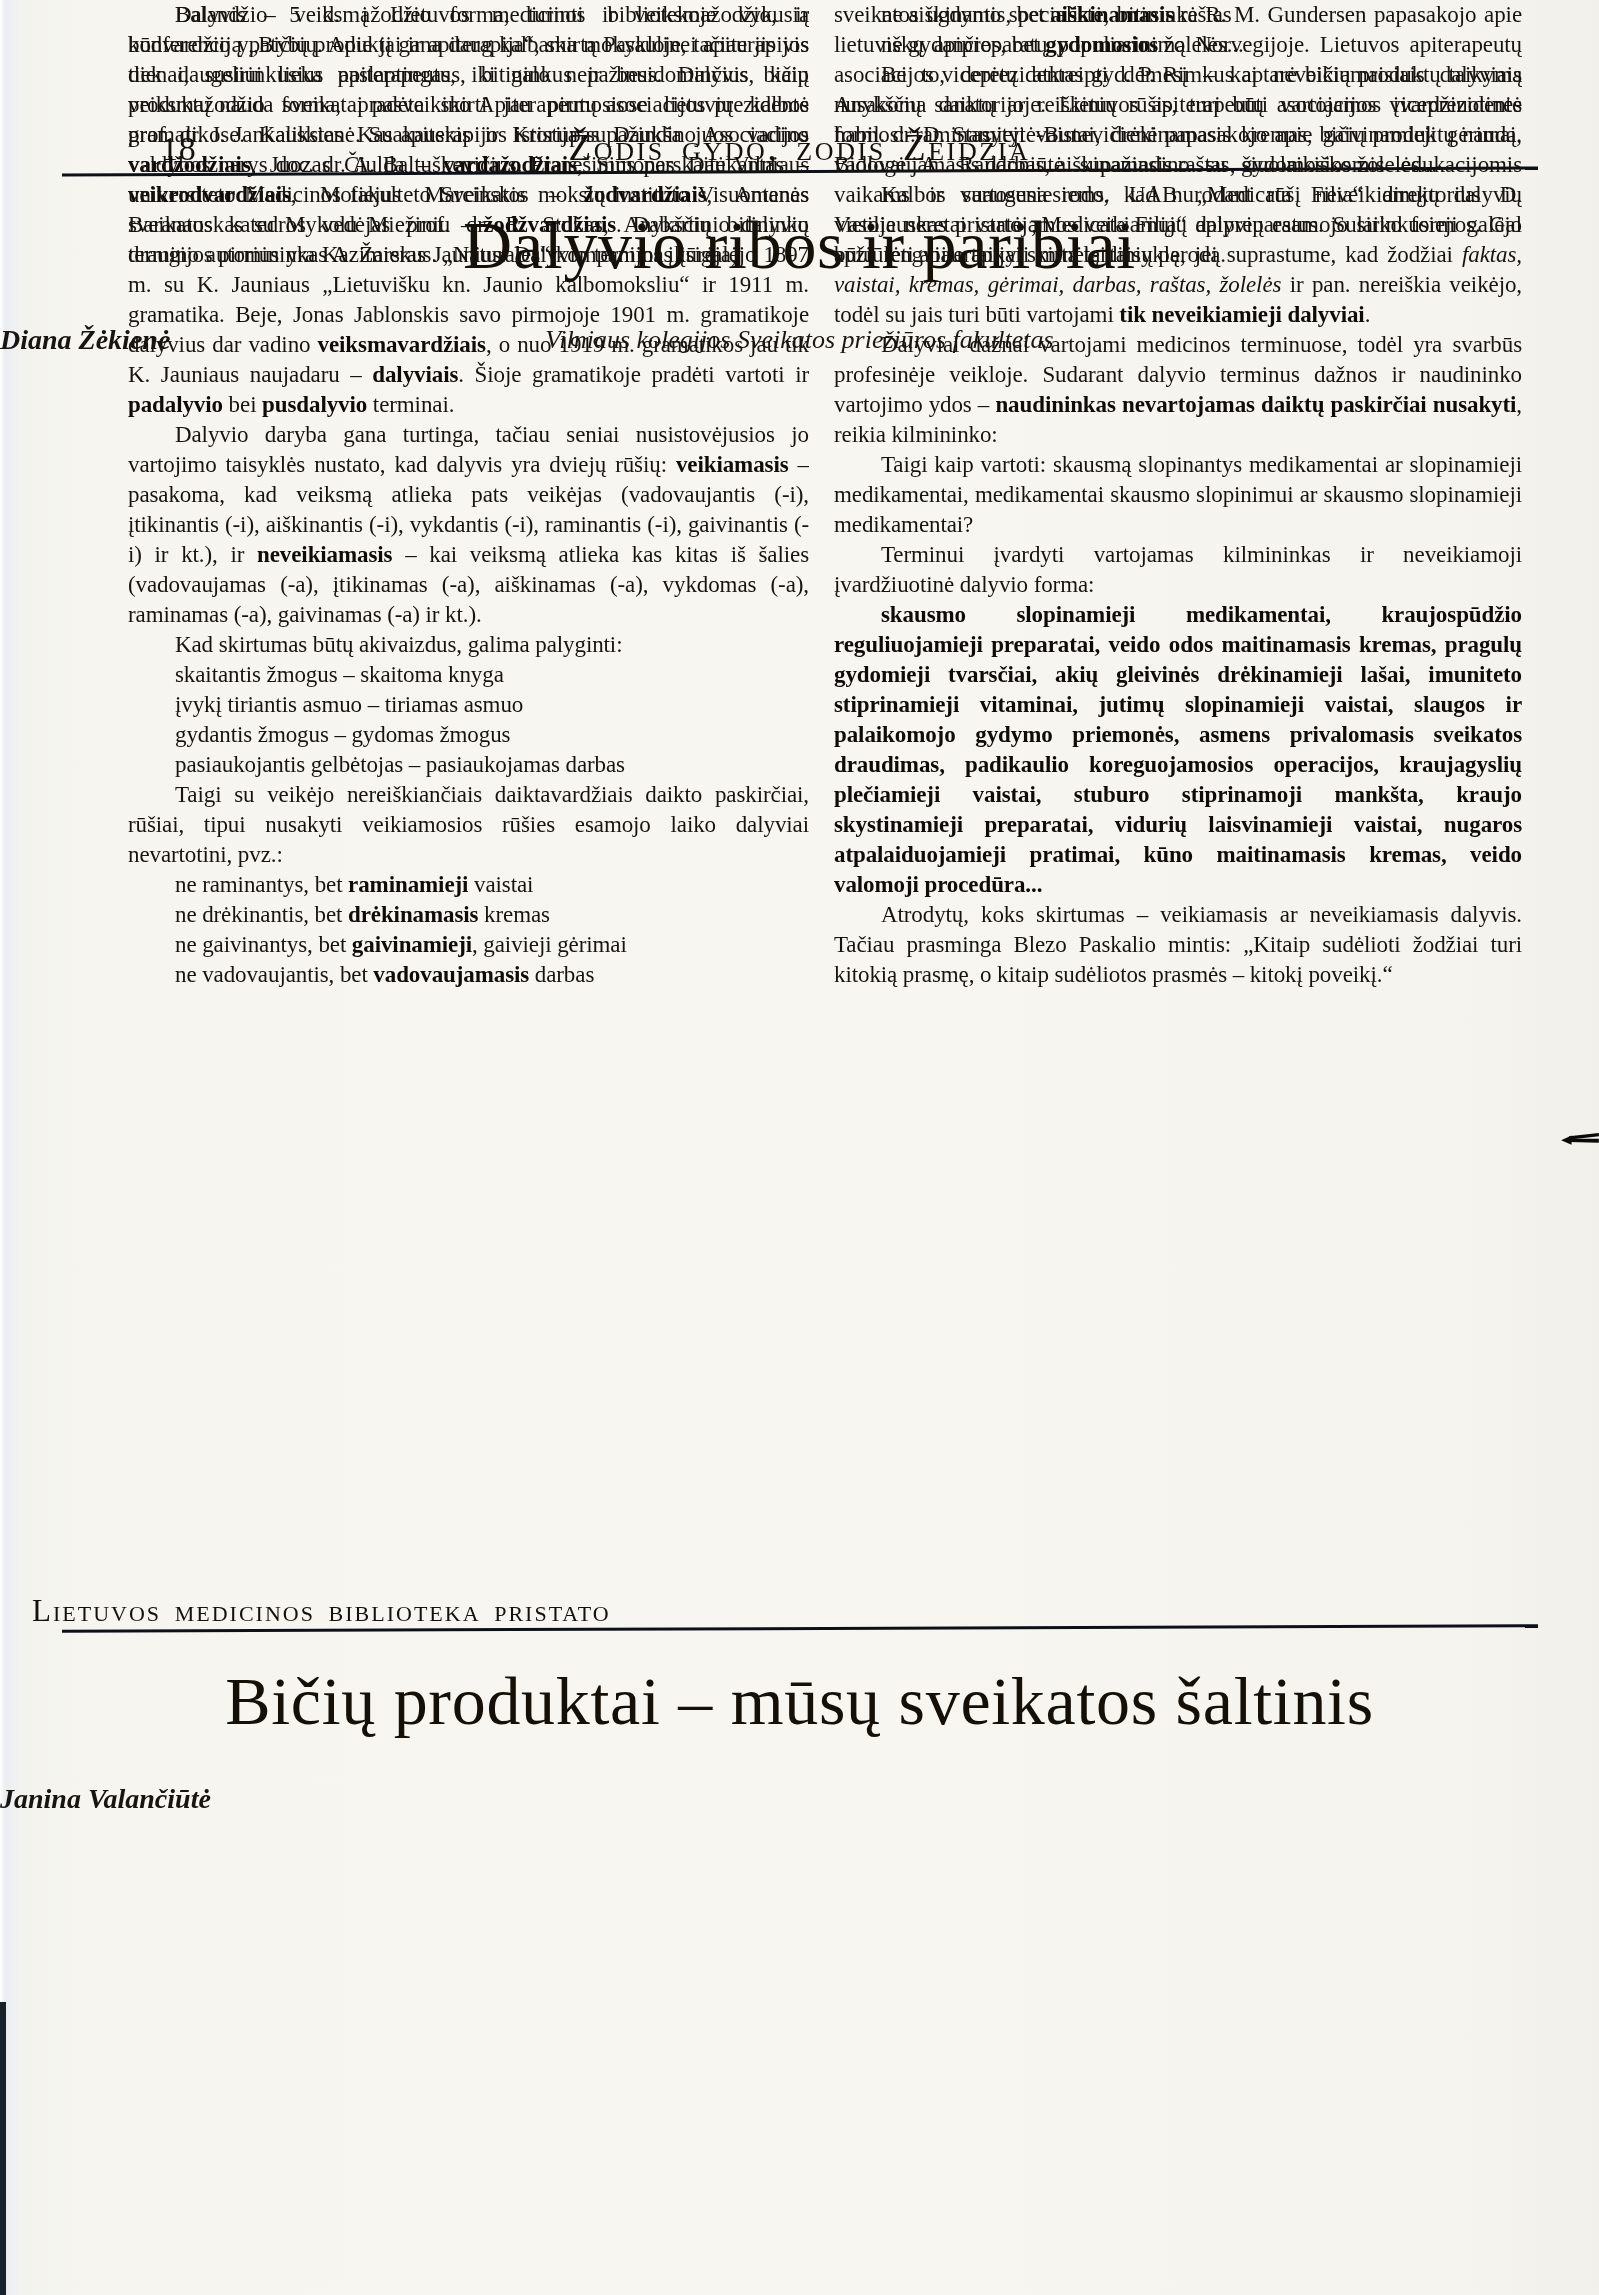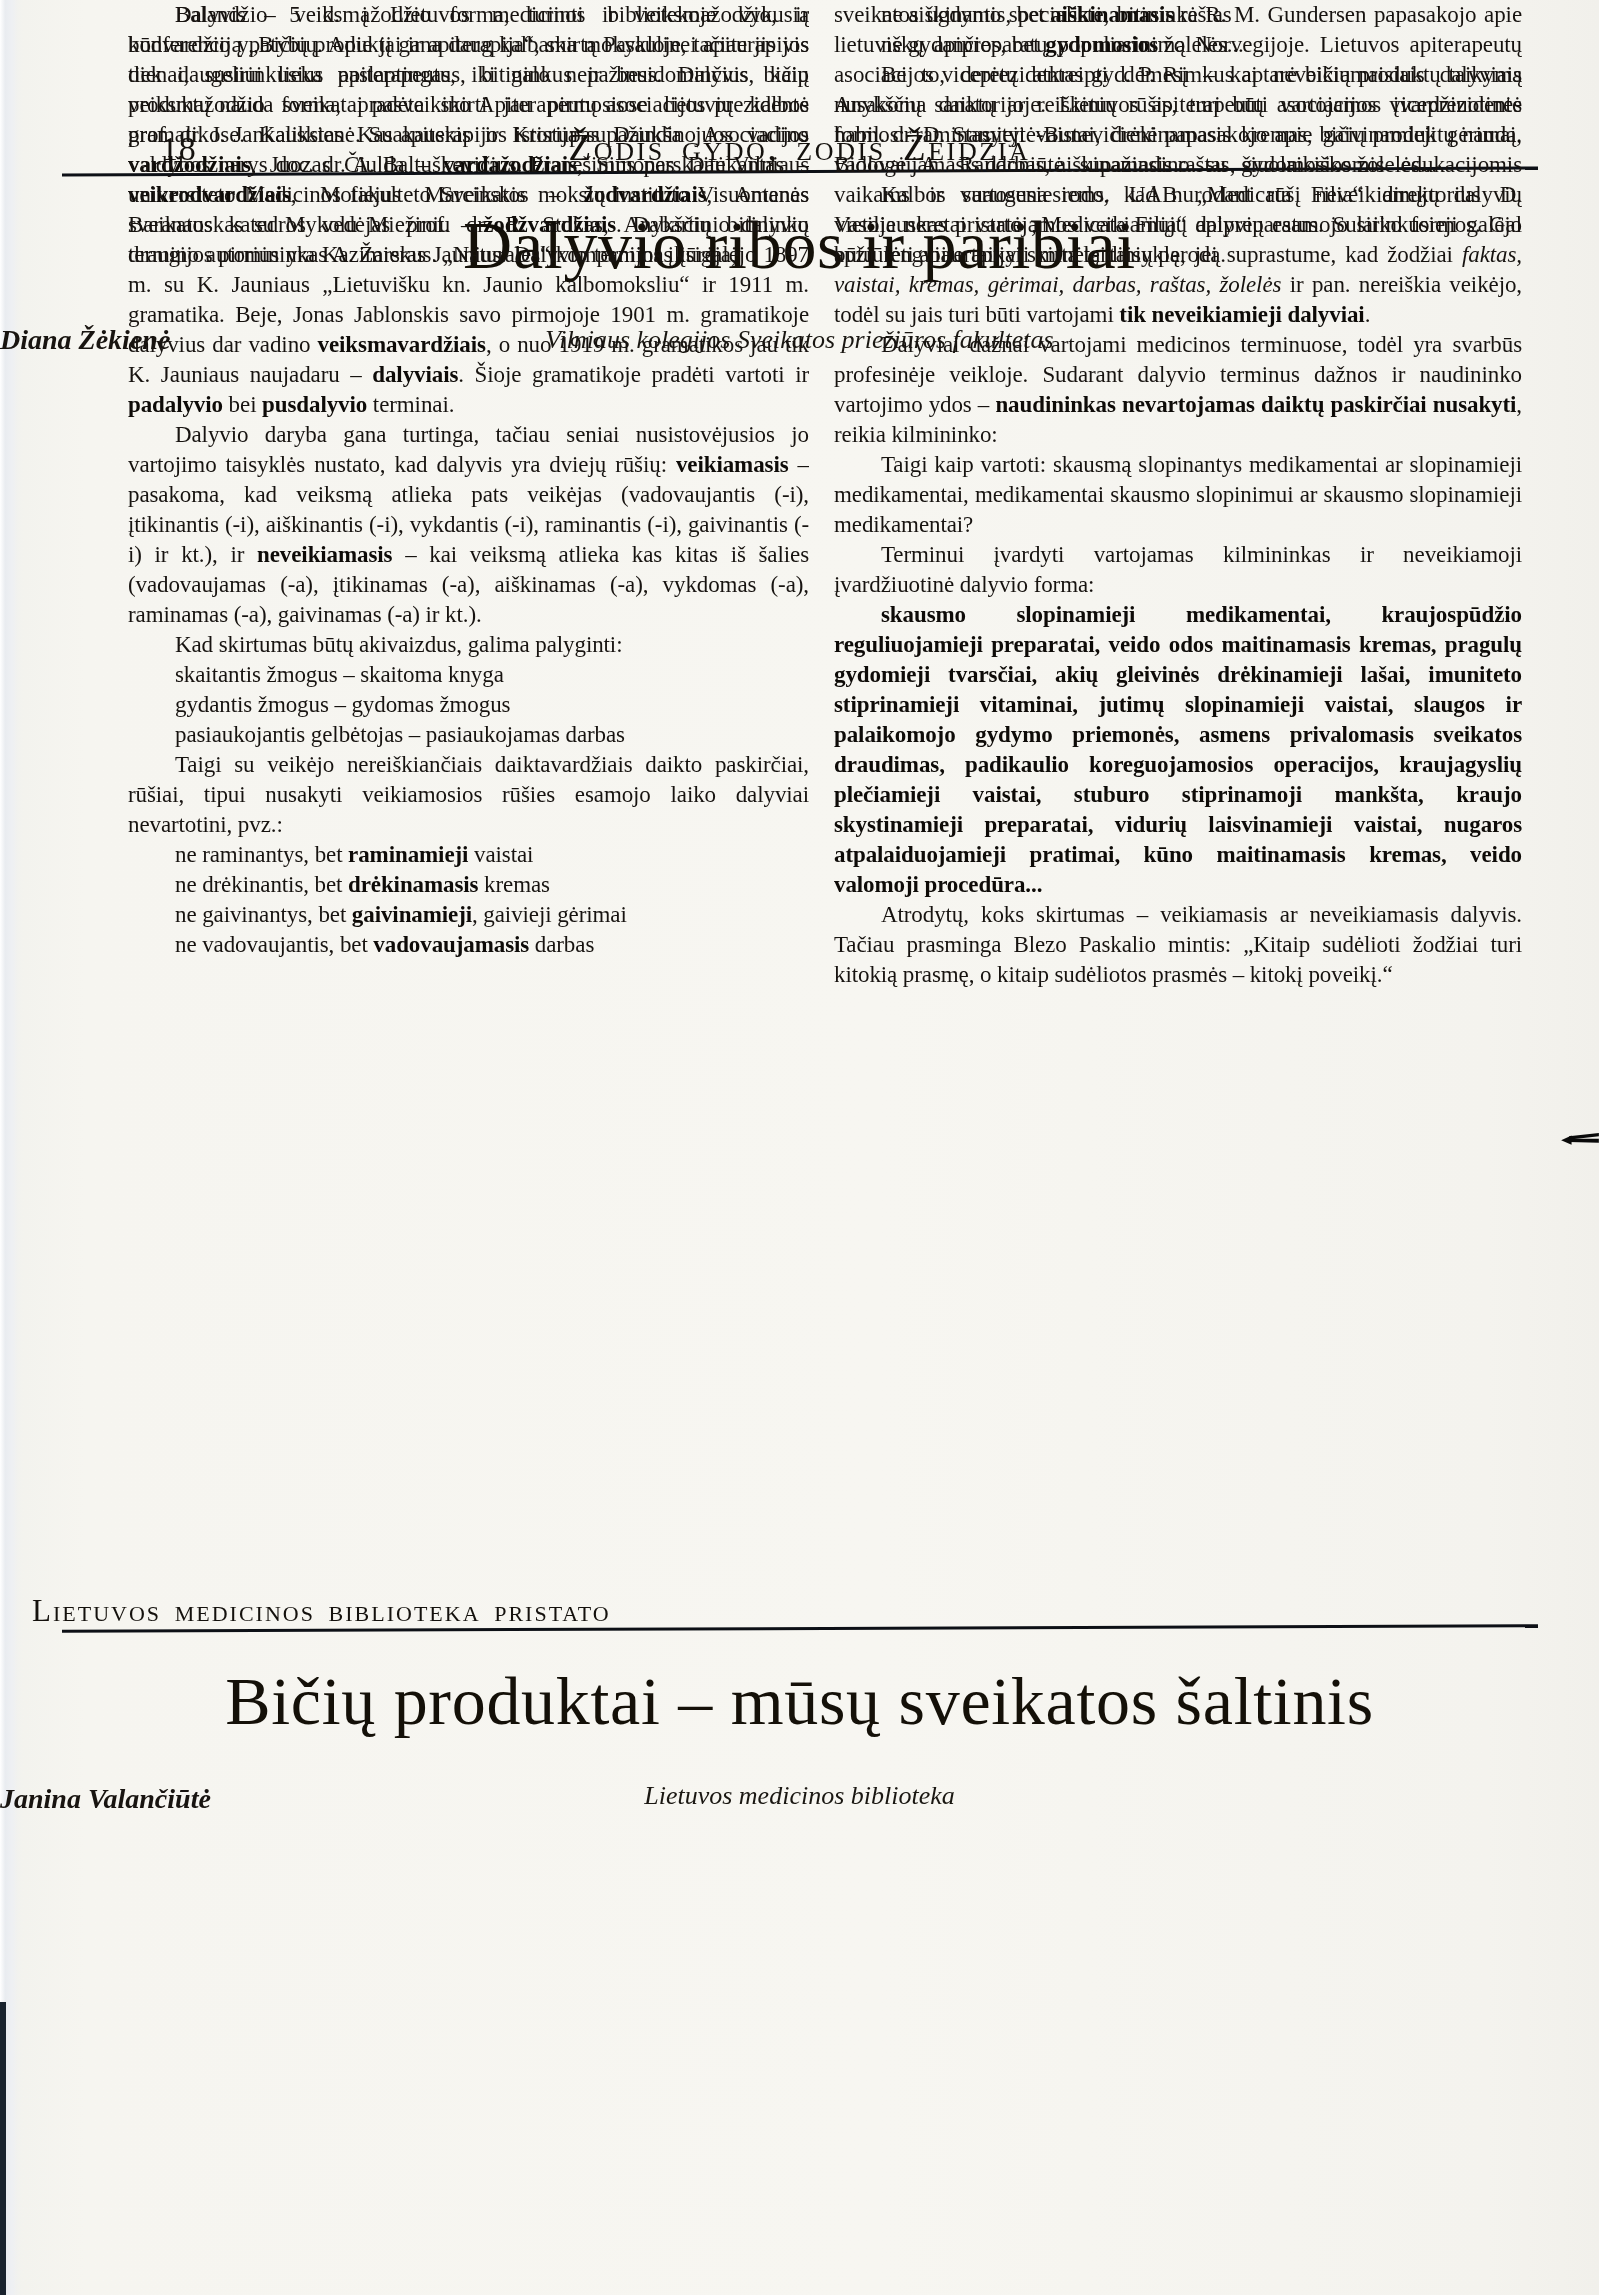--- a/index.html
+++ b/index.html
@@ -83,20 +83,21 @@
 
   <div class="title title-1">Dalyvio ribos ir paribiai</div>
   <div class="byline byline-1">Diana Žėkienė</div>
   <div class="affiliation affiliation-1">Vilniaus kolegijos Sveikatos priežiūros fakultetas</div>
 
   <div class="colwrap cols-a1 col col-left">
       <p class="indent">Dalyvis – veiksmažodžio forma, turinti ir veiksmažodžio, ir būdvardžio ypatybių. Apie jį gana daug kalbama mokykloje, tačiau jis vis tiek daugeliui lieka paslaptingas, iki galo nepažinus. Dalyvis, kaip veiksmažodžio forma, pradėta skirti jau pirmosiose lietuvių kalbos gramatikose. Kalikstas Kasakauskis ir Kristupas Daukša juos vadino <b>vardžodžiais</b>, Juozas Čiulda – <b>vardažodžiais</b>, Simonas Daukantas – <b>veikrodvardžiais</b>, Motiejus Marcinskis – <b>žodvardžiais</b>, Antanas Baranauskas su Mykolu Miežiniu – <b>žodžvardžiais</b>. Dabartinio dalyvio termino autorius yra Kazimieras Jaunius. Dalyvio terminas įsigalėjo 1897 m. su K. Jauniaus „Lietuvišku kn. Jaunio kalbomoksliu“ ir 1911 m. gramatika. Beje, Jonas Jablonskis savo pirmojoje 1901 m. gramatikoje dalyvius dar vadino <b>veiksmavardžiais</b>, o nuo 1919 m. gramatikos jau tik K. Jauniaus naujadaru – <b>dalyviais</b>. Šioje gramatikoje pradėti vartoti ir <b>padalyvio</b> bei <b>pusdalyvio</b> terminai.</p>
       <p class="indent">Dalyvio daryba gana turtinga, tačiau seniai nusistovėjusios jo vartojimo taisyklės nustato, kad dalyvis yra dviejų rūšių: <b>veikiamasis</b> – pasakoma, kad veiksmą atlieka pats veikėjas (vadovaujantis (-i), įtikinantis (-i), aiškinantis (-i), vykdantis (-i), raminantis (-i), gaivinantis (-i) ir kt.), ir <b>neveikiamasis</b> – kai veiksmą atlieka kas kitas iš šalies (vadovaujamas (-a), įtikinamas (-a), aiškinamas (-a), vykdomas (-a), raminamas (-a), gaivinamas (-a) ir kt.).</p>
       <p class="indent">Kad skirtumas būtų akivaizdus, galima palyginti:</p>
       <p class="example">skaitantis žmogus – skaitoma knyga</p>
+      <p class="example">įvykį tiriantis asmuo – tiriamas asmuo</p>
       <p class="example">gydantis žmogus – gydomas žmogus</p>
       <p class="example">pasiaukojantis gelbėtojas – pasiaukojamas darbas</p>
       <p class="indent">Taigi su veikėjo nereiškiančiais daiktavardžiais daikto paskirčiai, rūšiai, tipui nusakyti veikiamosios rūšies esamojo laiko dalyviai nevartotini, pvz.:</p>
       <p class="example">ne raminantys, bet <b>raminamieji</b> vaistai</p>
       <p class="example">ne drėkinantis, bet <b>drėkinamasis</b> kremas</p>
       <p class="example">ne gaivinantys, bet <b>gaivinamieji</b>, gaivieji gėrimai</p>
       <p class="example">ne vadovaujantis, bet <b>vadovaujamasis</b> darbas</p>
     </div>
   <div class="colwrap cols-a1 col col-right">
       <p class="example">ne aiškinantis, bet <b>aiškinamasis</b> raštas</p>
@@ -114,21 +115,20 @@
     <polygon points="0,11 16,4 16,18" fill="#0a0a0a"></polygon>
     <polygon points="12,5 58,0 58,5 14,10" fill="#0a0a0a"></polygon>
     <polygon points="12,9 58,9 58,15 12,14" fill="#0a0a0a"></polygon>
   </svg>
 
   <div class="banner">Lietuvos medicinos biblioteka pristato</div>
   <div class="rule rule-banner"></div>
 
   <div class="title title-2">Bičių produktai – mūsų sveikatos šaltinis</div>
   <div class="byline byline-2">Janina Valančiūtė</div>
-  <div class="affiliation affiliation-2">Lietuvos medicinos biblioteka</div>
 
   <div class="colwrap cols-a2 col col-left">
       <p class="indent">Balandžio 5 d. į Lietuvos medicinos bibliotekoje vykusią konferenciją „Bičių produktai ir apiterapija“, skirtą Pasaulinei apiterapijos dienai, susirinkusius apiterapeutus, bitininkus ir besidominčius bičių produktų nauda sveikatai pasveikino Apiterapeutų asociacijos prezidentė prof. dr. J. Jankauskienė. Su apiterapijos istorija supažindino Asociacijos valdybos narys doc. dr. A. Baltuškevičius. Pranešimus perskaitė Vilniaus universiteto Medicinos fakulteto Sveikatos mokslų instituto Visuomenės sveikatos katedros vedėjas prof. dr. R. Stukas, Anykščių bitininkų draugijos pirmininkas A. Žarskus. „Naturales“ kompanijos įkūrėja,</p>
     </div>
   <div class="colwrap cols-a2 col col-right">
       <p class="noindent">sveikatos ugdymo specialistė, bitininkė R. M. Gundersen papasakojo apie lietuviškų apipreparatų populiarinimą Norvegijoje. Lietuvos apiterapeutų asociacijos viceprezidentas gyd. P. Rimkus aptarė bičių produktų taikymą Anykščių sanatorijoje. Lietuvos apiterapeutų asociacijos viceprezidentė habil. dr. D. Stasytytė-Bunevičienė papasakojo apie bičių produktų naudą. Biologė A. Raudoniūtė supažindino su šiuolaikiškomis edukacijomis vaikams ir suaugusiesiems. UAB „Medicata Filia“ direktorius D. Vasiliauskas pristatė „Medicata Filia“ apipreparatus. Susirinkusieji galėjo apžiūrėti apiterapijai skirtą leidinių parodą.</p>
     </div>
 
 </div>
 

